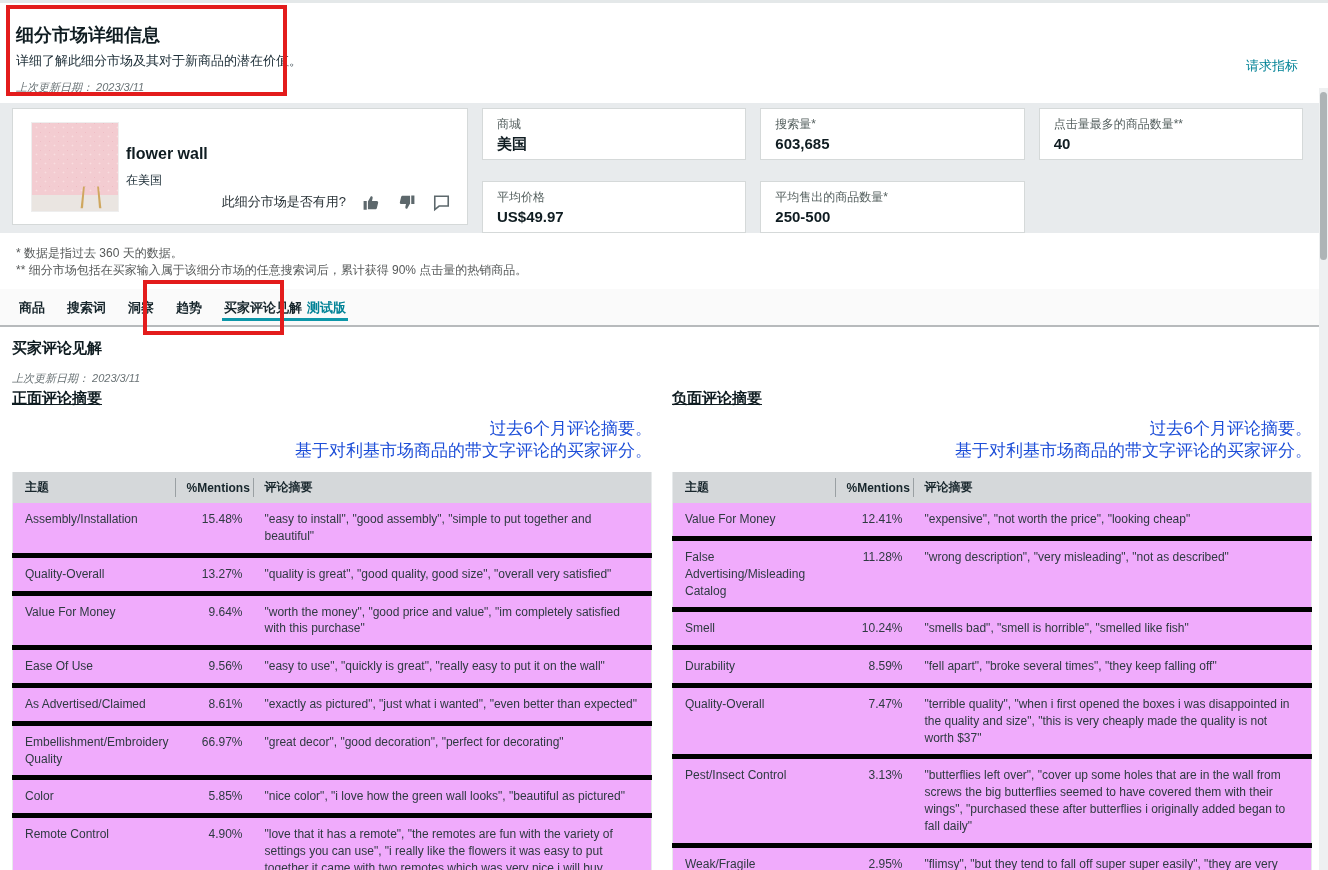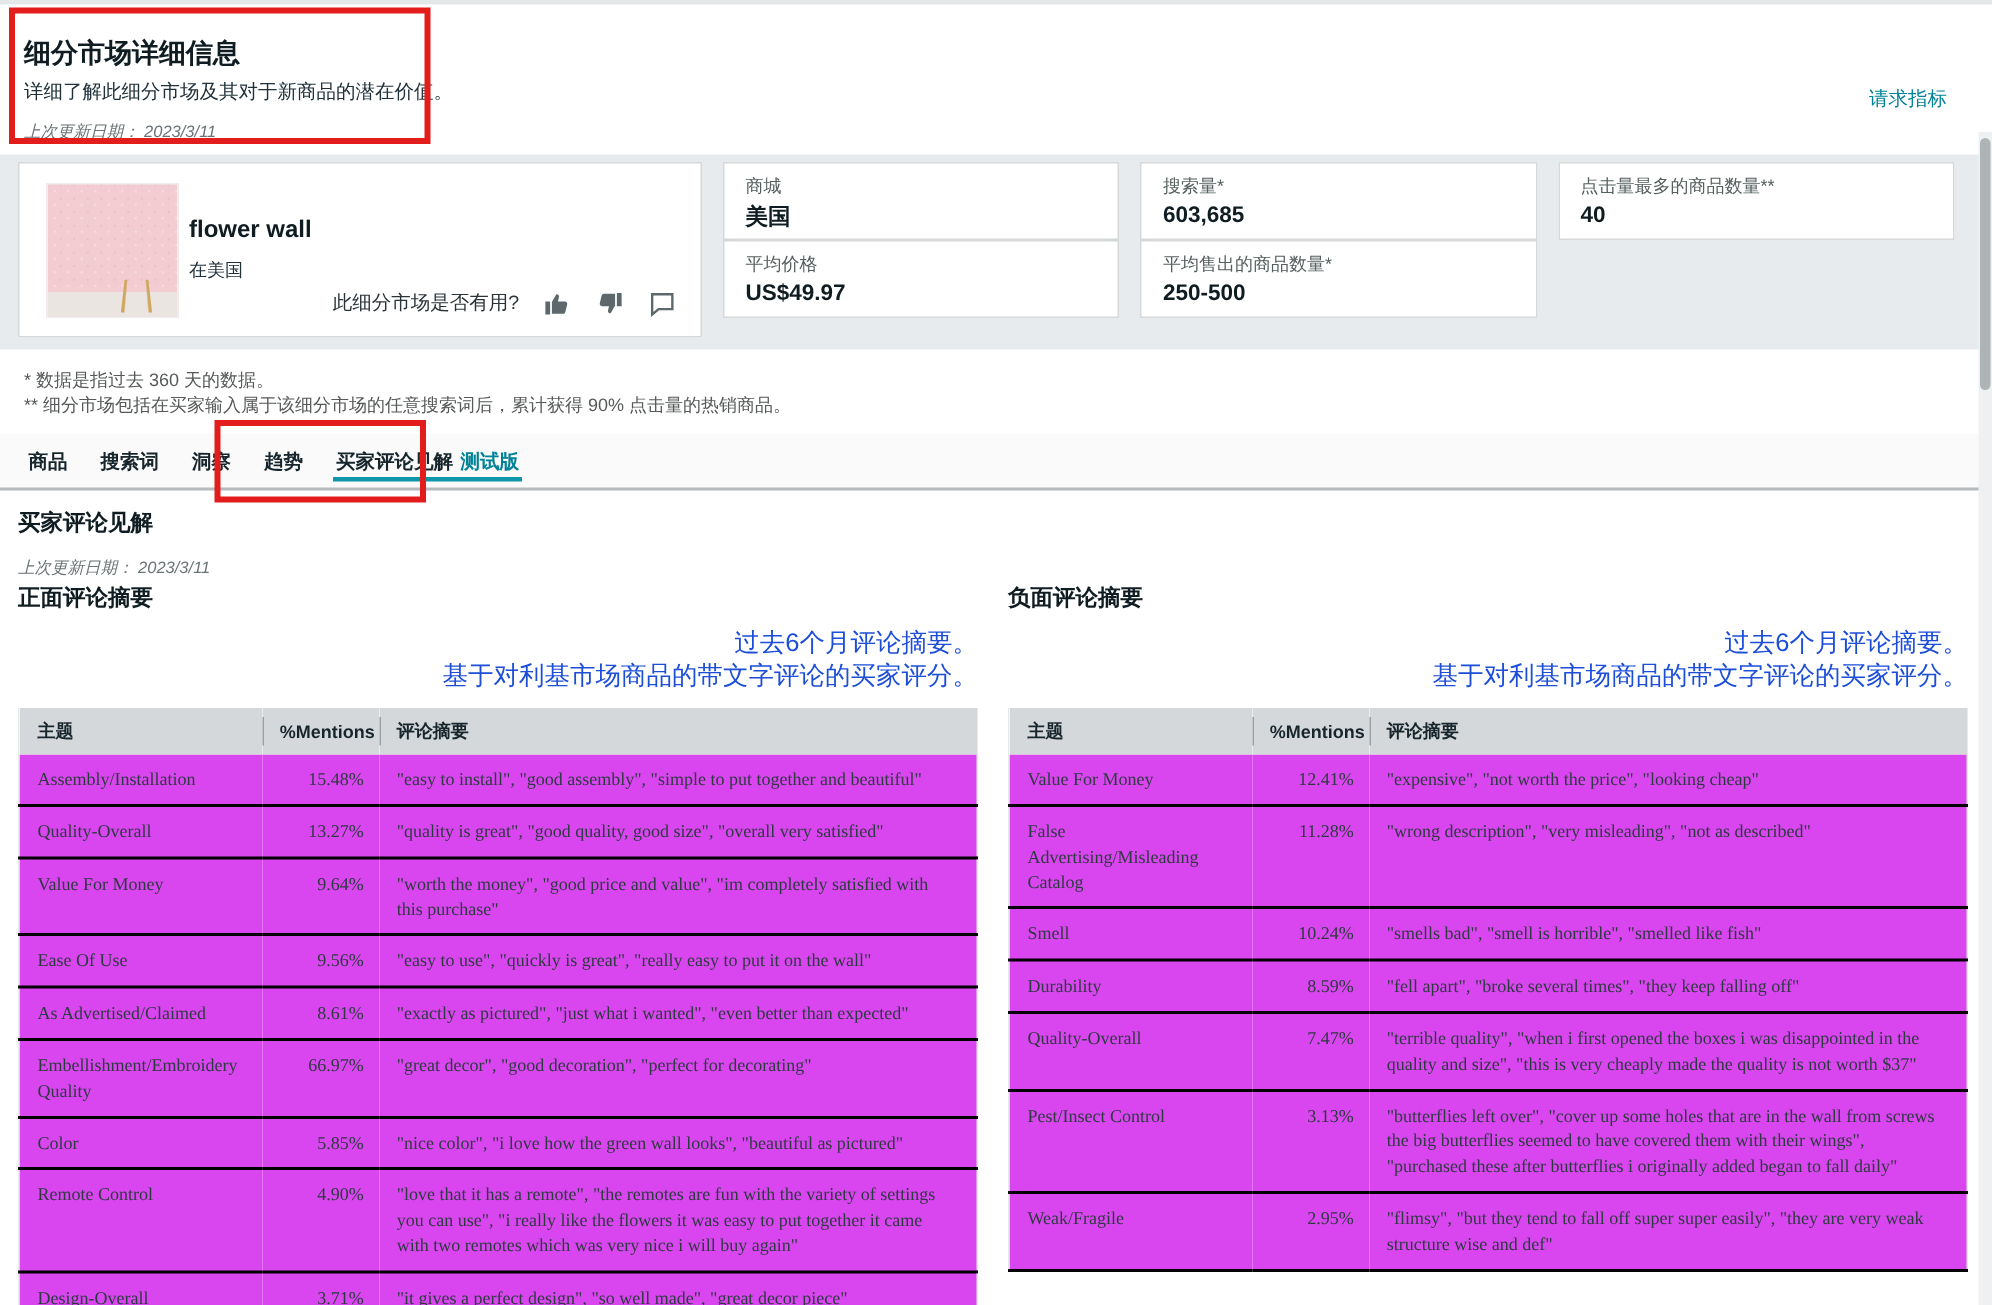--- a/index.html
+++ b/index.html
@@ -34,21 +34,21 @@
     border:1px solid #eee; }
   .product-img::after { content:""; position:absolute; right:18px; bottom:4px; width:14px; height:22px;
     border-left:2px solid #cfa75f; border-right:2px solid #cfa75f; transform:perspective(20px) rotateX(14deg); }
   .product-title { position:absolute; left:113px; top:36px; font-size:16px; font-weight:700; color:#0f1c21; }
   .product-region { position:absolute; left:113px; top:63px; font-size:12px; color:#20313a; }
   .helpful-row { position:absolute; right:16px; bottom:12px; display:flex; gap:16px;
     font-size:13px; color:#2a3338; }
   .helpful-row svg { width:19px; height:19px; color:#5d686c; cursor:pointer; display:block; }
 
   .stats-grid { position:absolute; left:482px; top:5px; width:821px;
-    display:grid; grid-template-columns:repeat(3,1fr); grid-auto-rows:52px; gap:0 14px; }
+    display:grid; grid-template-columns:repeat(3,1fr); grid-auto-rows:52px; gap:21px 14px; }
   .stat-card { background:#fff; border:1px solid #d5d9d9; padding:7px 14px; }
   .stat-label { font-size:12px; color:#55605f; }
   .stat-value { font-size:15px; font-weight:700; margin-top:2px; color:#0f1c21; }
 
   
   .footnotes { padding:12px 16px 4px; font-size:12px; color:#565959; line-height:1.42; }
   .footnotes div { margin:0; }
 
   
   .tab-bar { margin-top:6px; background:#fafafa; border-bottom:2px solid #b7babc;
@@ -57,32 +57,32 @@
   .tab .beta { color:#008296; margin-left:5px; font-weight:700; }
   .tab.active::after { content:""; position:absolute; left:9px; right:9px; bottom:4px; height:3px; background:#0d97a9; }
   .annotation-2 { left:143px; top:-9px; width:141px; height:55px; }
 
   
   .section-heading { font-size:15px; font-weight:700; margin:12px 16px 0 12px; color:#0f1c21; }
   .columns { display:flex; gap:20px; padding:0 16px 0 12px; }
   .col { width:640px; flex:0 0 640px; }
   .col .updated { display:block; margin:13px 0 3px; }
   .col-right { padding-top:29px; }
-  .col-heading { font-size:15px; font-weight:700; margin:2px 0 10px; color:#0f1c21; }
+  .col-heading { font-size:15px; font-weight:700; margin:2px 0 10px; color:#0f1c21;text-decoration:underline; }
   .col-sub { font-size:17px; line-height:1.3; color:#1d4ed8;text-align:right; }
 
   table.review-table { width:100%; border-collapse:collapse; margin-top:10px; font-size:12px; table-layout:fixed;
     border:1px solid #e7eaeb; border-top:none; }
   .review-table thead th { background:#d5d8da; text-align:left; padding:7px 12px; font-size:12px;
     font-weight:700; color:#17262c; position:relative; }
   .review-table thead th + th::before { content:""; position:absolute; left:0; top:6px; bottom:6px; width:1px; background:#9aa0a3; }
   .review-table th.c-topic { width:162px; }
   .review-table th.c-mentions { width:78px; }
-  .review-table tbody td { padding:8px 12px; border-bottom:2px solid #000000; vertical-align:top;
-    color:#2e3a41; line-height:1.4; background:#d946ef;font-family:Liberation Serif, serif; }
+  .review-table tbody td { padding:8px 12px; border-bottom:5px solid #000000; vertical-align:top;
+    color:#2e3a41; line-height:1.4; background:#f0abfc; }
   .review-table td.mentions { text-align:right; padding-right:10px; }
 
   
   .scrollbar-track { position:absolute; right:0; top:88px; bottom:0; width:9px; background:#eef0f1; }
   .scrollbar-thumb { position:absolute; top:4px; left:1px; width:7px; height:168px; background:#aeb4b6; border-radius:4px; cursor:grab; }
 </style>
 </head>
 <body>
 
 <div class="top-strip"></div>

